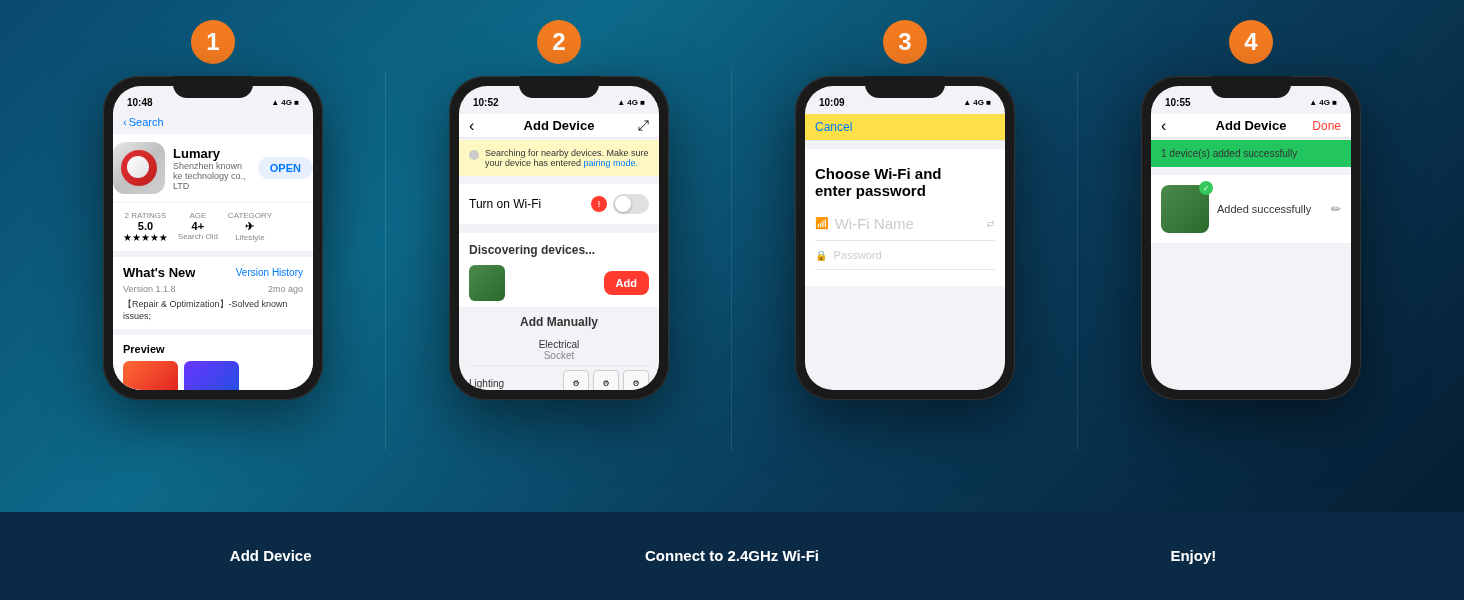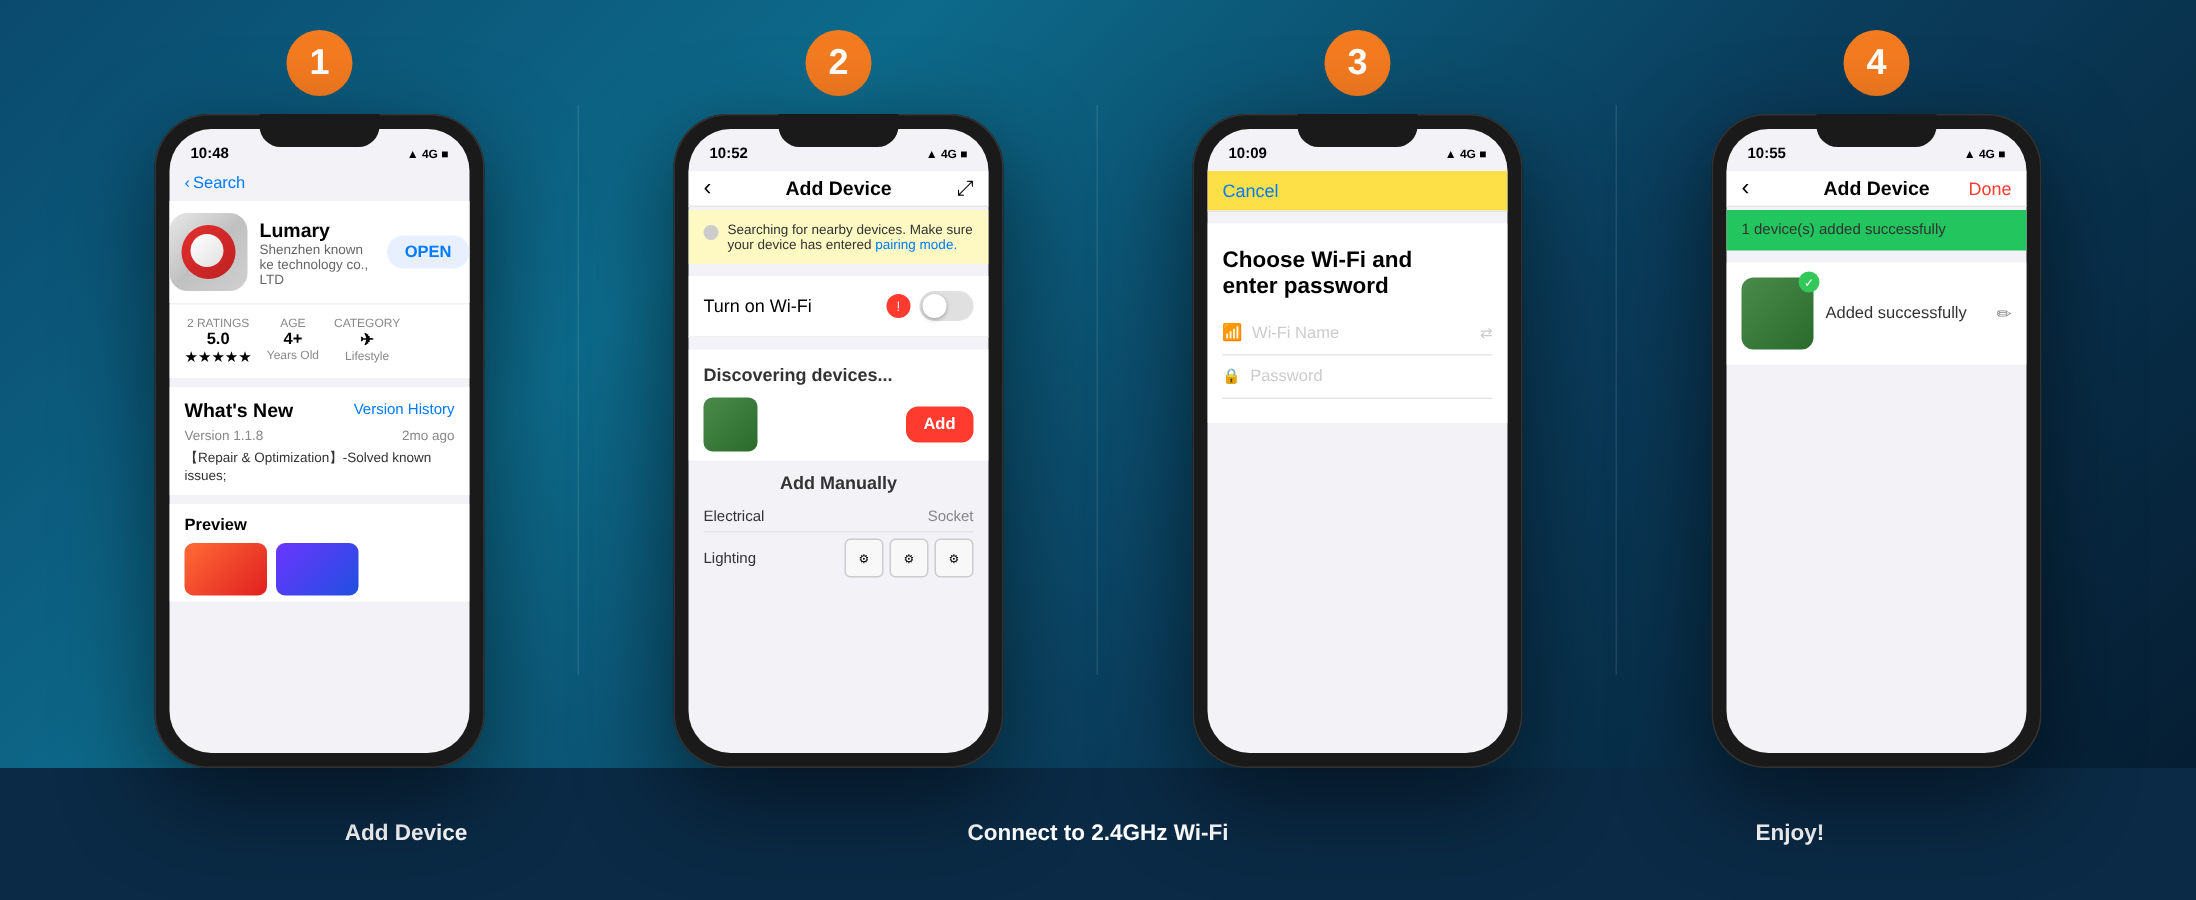--- a/index.html
+++ b/index.html
@@ -49,21 +49,21 @@
       display: flex;
       align-items: center;
       justify-content: center;
       margin-bottom: 12px;
       flex-shrink: 0;
     }
 
     
     .phone-frame {
       width: 220px;
-      height: 436px;
+      height: 324px;
       background: #1a1a1a;
       border-radius: 36px;
       padding: 10px;
       position: relative;
       box-shadow: 0 20px 60px rgba(0,0,0,0.5), inset 0 0 0 1px #333;
     }
 
     .phone-screen {
       width: 100%;
       height: 100%;
@@ -305,21 +305,21 @@
       padding: 6px 12px;
       font-size: 11px;
       font-weight: 600;
       margin-left: auto;
     }
 
     .add-manually {
       padding: 8px 10px 4px;
     }
     .add-manually-title { font-size: 12px; font-weight: 600; color: #333; text-align: center; margin-bottom: 6px; }
-    .category-row { display: flex; justify-content: space-between; align-items: center; padding: 4px 0; border-bottom: 1px solid #e5e5e5; }
+    .category-row { display: flex; justify-content: space-between; align-items: center; padding: 4px 0; border-bottom: 1px solid #e5e5e5; flex-direction: column; }
     .category-name { font-size: 10px; font-weight: 500; color: #333; }
     .category-val { font-size: 10px; color: #888; }
 
     .lighting-row { display: flex; justify-content: space-between; align-items: center; padding: 4px 0; }
     .lighting-icons { display: flex; gap: 4px; }
     .light-icon {
       width: 26px;
       height: 26px;
       border: 1px solid #ccc;
       border-radius: 4px;
@@ -350,21 +350,21 @@
     .wifi-form-title { font-size: 15px; font-weight: 700; color: #000; margin-bottom: 16px; }
     .wifi-name-row {
       display: flex;
       align-items: center;
       gap: 6px;
       border-bottom: 1px solid #e5e5e5;
       padding-bottom: 8px;
       margin-bottom: 6px;
     }
     .wifi-icon { color: #888; font-size: 11px; }
-    .wifi-name-input { font-size: 11px; color: #ccc; flex: 1; }
+    .wifi-name-input { font-size: 15px; color: #ccc; flex: 1; }
 
     .wifi-error {
       background: #fff3f0;
       border: 1px solid #ffccbb;
       border-radius: 6px;
       padding: 6px 8px;
       font-size: 9px;
       color: #cc4400;
       margin: 6px 0;
     }
@@ -494,21 +494,21 @@
           </div>
           <div class="ratings-row">
             <div class="rating-col">
               <div>2 RATINGS</div>
               <div class="rating-val">5.0</div>
               <div class="stars">★★★★★</div>
             </div>
             <div class="rating-col">
               <div>AGE</div>
               <div class="rating-val">4+</div>
-              <div>Years Old</div>
+              <div>Search Old</div>
             </div>
             <div class="rating-col">
               <div>CATEGORY</div>
               <div class="rating-val">✈</div>
               <div>Lifestyle</div>
             </div>
           </div>
           <div class="whats-new">
             <div class="wn-header">
               <span class="wn-title">What's New</span>

